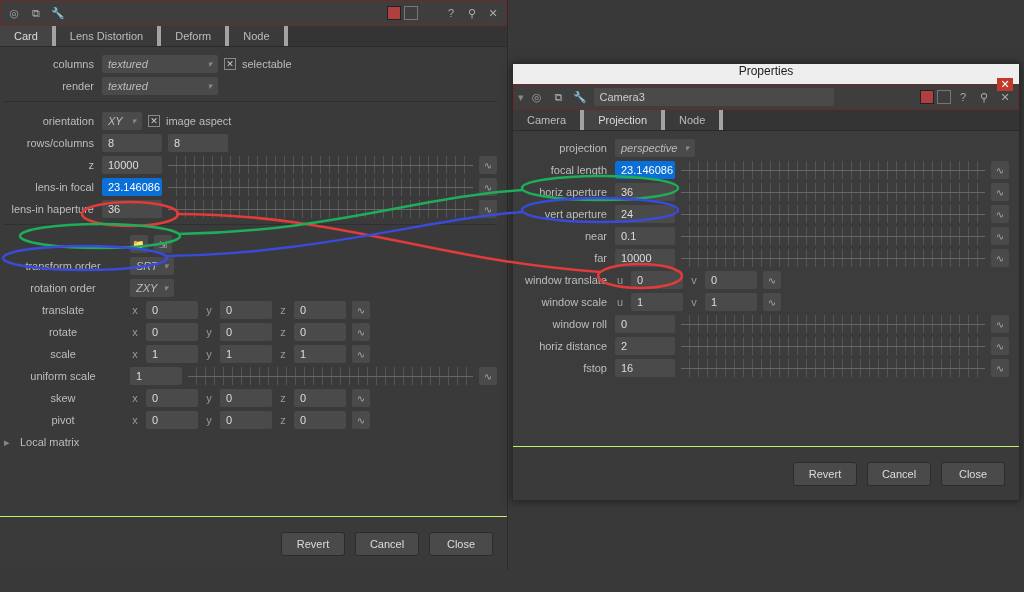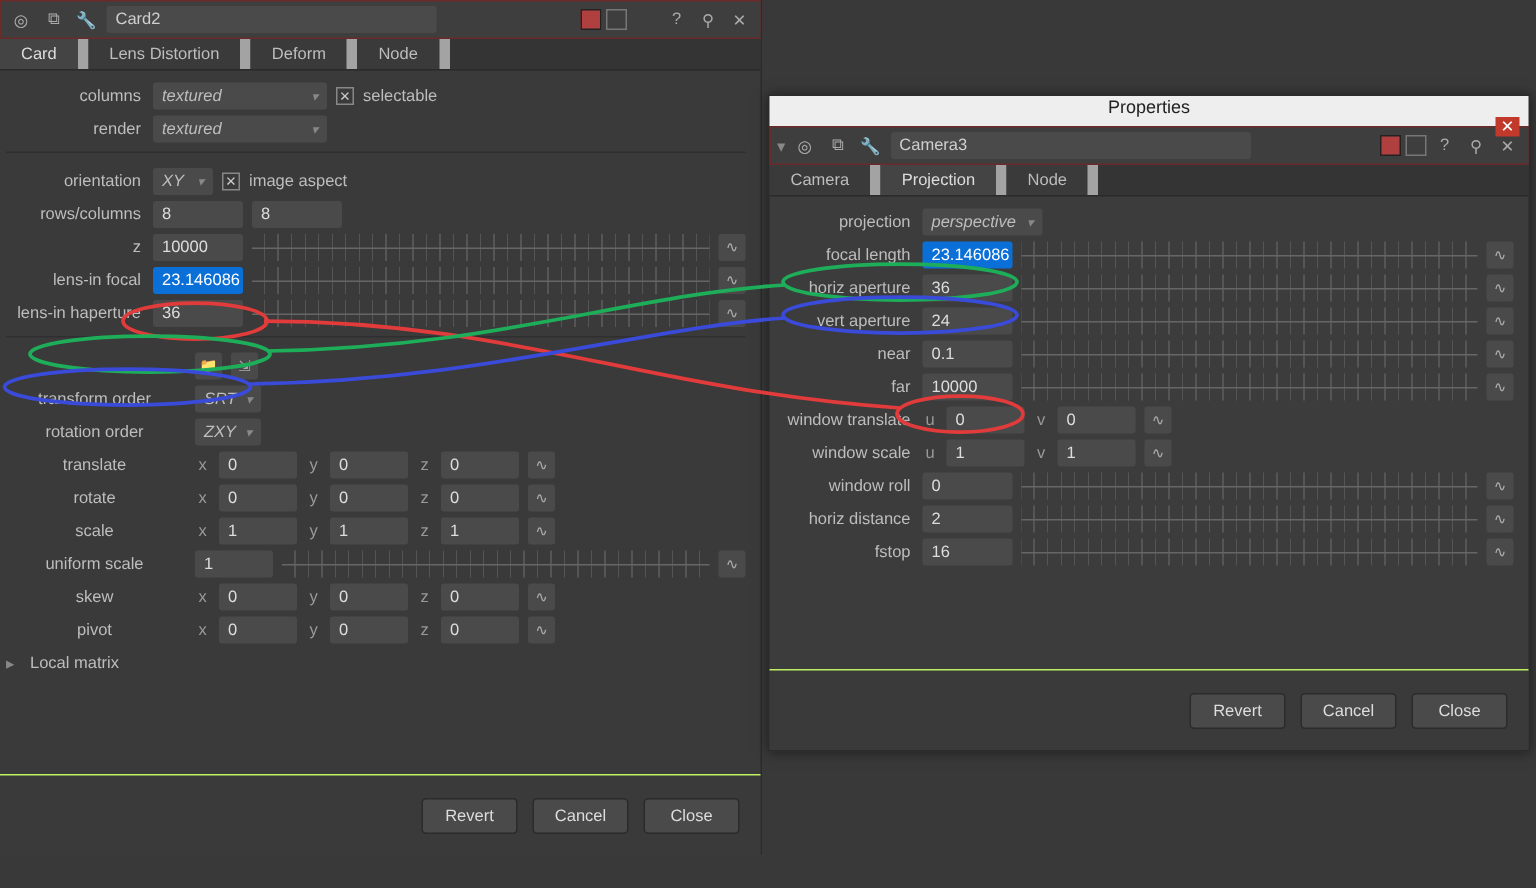--- a/index.html
+++ b/index.html
@@ -63,21 +63,21 @@
 
   
   .tabs {
     display: flex;
     background: #343434;
     border-bottom: 1px solid #2b2b2b;
   }
   .tab {
     padding: 4px 14px;
     color: #bdbdbd;
-    border-right: 7px solid #a3a3a3;
+    border-right: 4px solid #a3a3a3;
     background: #3a3a3a;
   }
   .tab.active { background: #444; color:#ddd; }
 
   
   .body { padding: 6px 10px 6px 4px; overflow:hidden; position:relative; }
   .row {
     display: flex;
     align-items: center;
     height: 22px;
@@ -173,21 +173,20 @@
   svg.annot { position:absolute; left:0; top:0; width:1024px; height:592px; pointer-events:none; z-index:50; }
 </style>
 </head>
 <body>
 
 <div class="card-panel">
   <div class="titlebar" style="border:1px solid #6b2a2a;">
     <div class="icon-btn">◎</div>
     <div class="icon-btn">⧉</div>
     <div class="icon-btn">🔧</div>
-    <div class="title-field">Card2</div>
     <div class="spacer"></div>
     <div class="tb-right">
       <div class="sq-red"></div>
       <div class="sq"></div>
       <div class="icon-btn"></div>
       <div class="icon-btn">?</div>
       <div class="icon-btn">⚲</div>
       <div class="icon-btn">✕</div>
     </div>
   </div>

